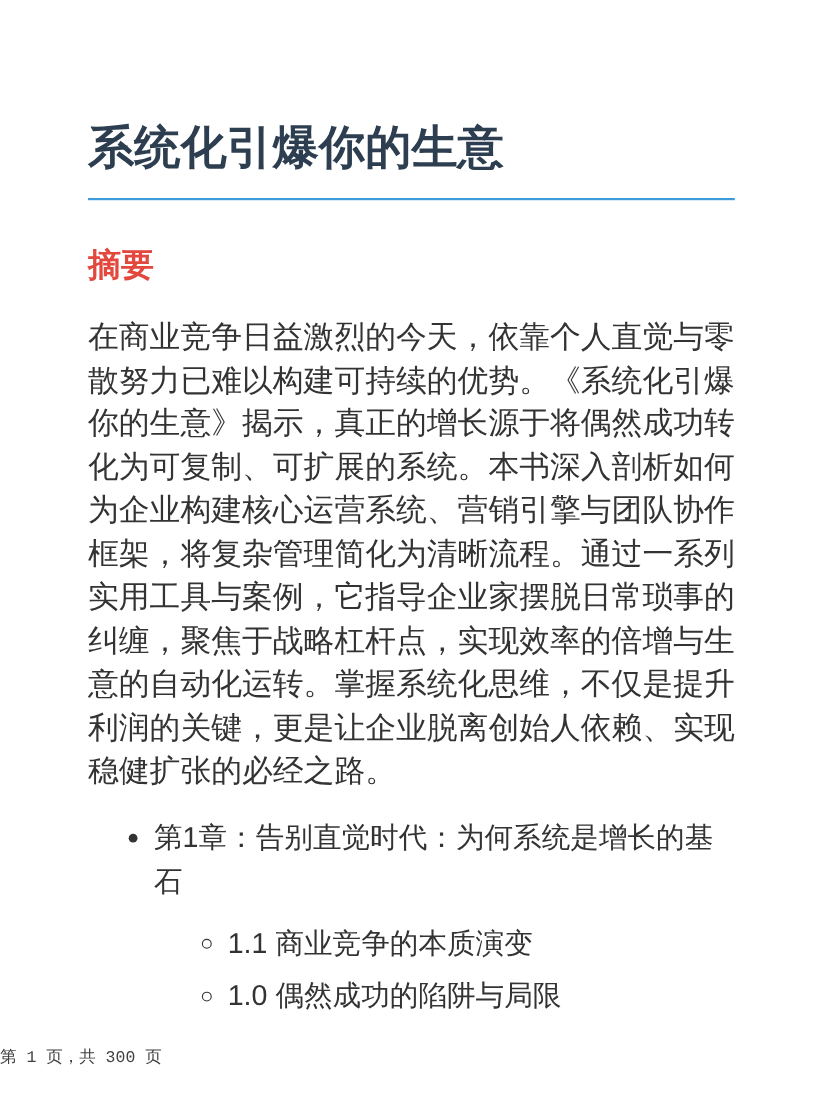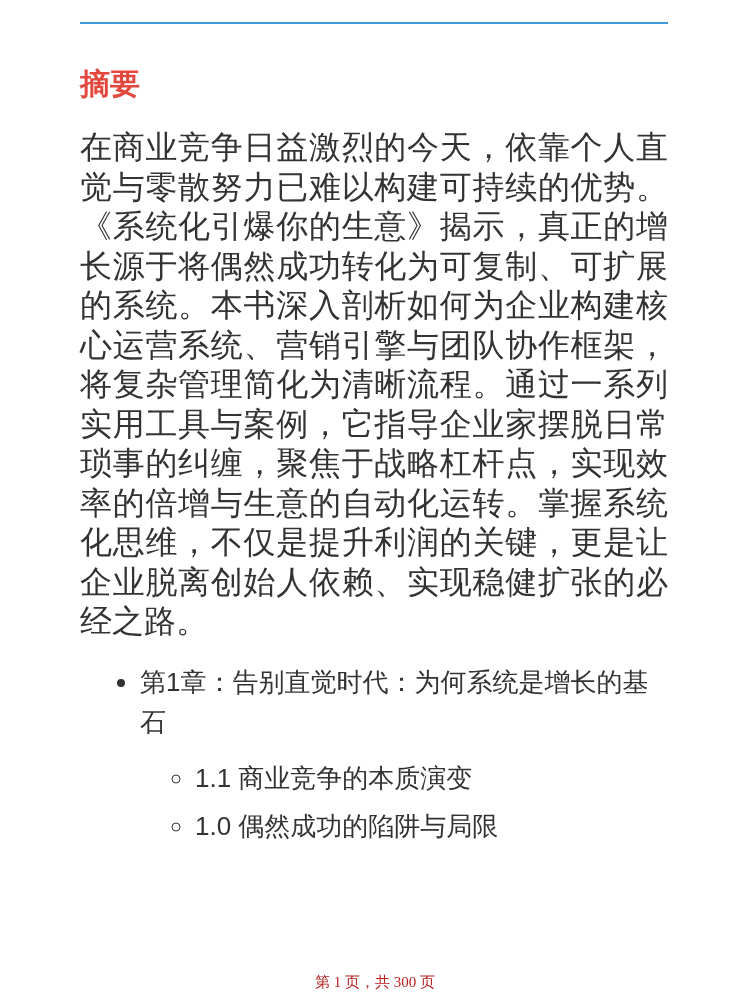--- a/index.html
+++ b/index.html
@@ -35,21 +35,21 @@
   }
   h2.section-heading {
     margin: 42px 0 0 0;
     font-size: 30px;
     line-height: 1.2;
     font-weight: 700;
     color: #e2483d;
   }
   p.abstract {
     margin: 26px 0 0 0;
-    font-size: 32px;
+    font-size: 28px;
     line-height: 39.5px;
     color: #333333;
     text-align: justify;
   }
   ul.toc {
     margin: 20px 0 0 0;
     padding: 0 0 0 60px;
     list-style: disc;
     color: #333333;
   }
@@ -57,41 +57,42 @@
     font-size: 26px;
     line-height: 40px;
     color: #333333;
   }
   ul.toc ul.toc-sub {
     margin: 16px 0 0 0;
     padding: 0 0 0 55px;
     list-style: circle;
   }
   ul.toc ul.toc-sub > li {
-    margin: 0 0 8px 0;
+    margin: 0 0 8px 12px;
     font-size: 26px;
     line-height: 40px;
     color: #333333;
   }
   .page-footer {
     position: absolute;
     left: 0;
     right: 0;
     bottom: 30px;
-    text-align: center;
-    font-family: Liberation Serif, serif;
+    text-align: left;
+    font-family: Liberation Mono, monospace;
     font-size: 15px;
-    color: #b91c1c;
+    color: #404040;
   }
 </style>
 </head>
 <body>
 
 <div class="page">
 
+  <h1 class="doc-title">系统化引爆你的生意</h1>
 
   <hr class="title-rule">
 
   <h2 class="section-heading">摘要</h2>
 
   <p class="abstract">在商业竞争日益激烈的今天，依靠个人直觉与零散努力已难以构建可持续的优势。《系统化引爆你的生意》揭示，真正的增长源于将偶然成功转化为可复制、可扩展的系统。本书深入剖析如何为企业构建核心运营系统、营销引擎与团队协作框架，将复杂管理简化为清晰流程。通过一系列实用工具与案例，它指导企业家摆脱日常琐事的纠缠，聚焦于战略杠杆点，实现效率的倍增与生意的自动化运转。掌握系统化思维，不仅是提升利润的关键，更是让企业脱离创始人依赖、实现稳健扩张的必经之路。</p>
 
 
   <ul class="toc">
     <li>

